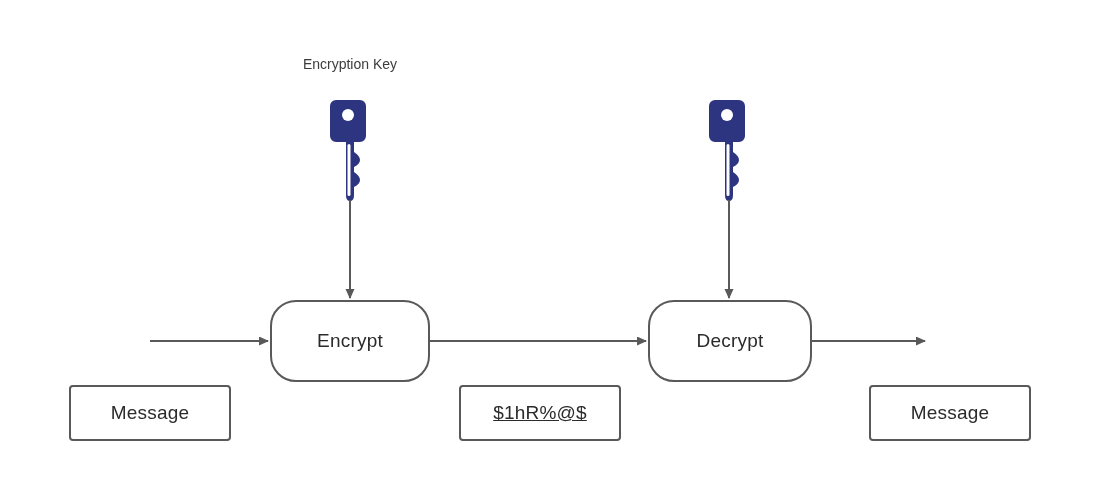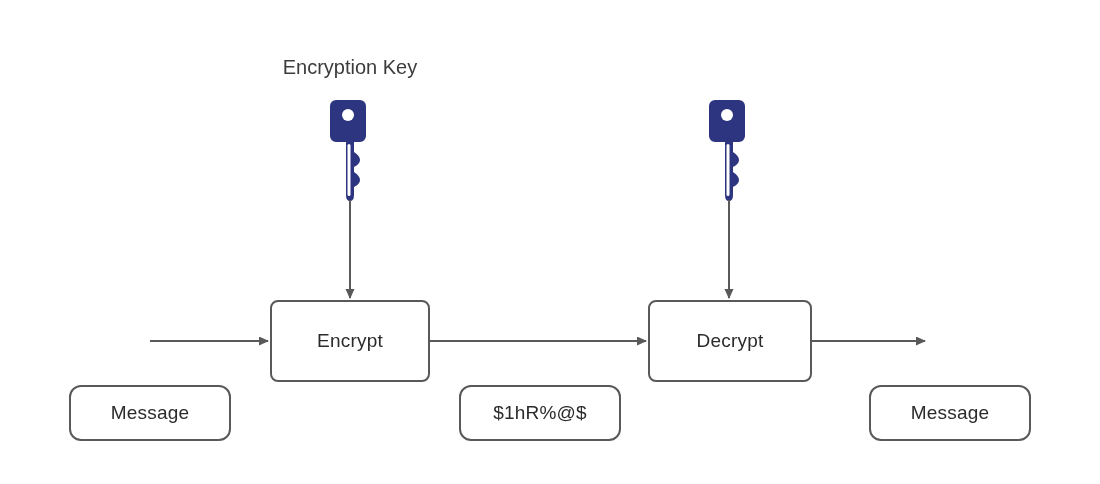--- a/index.html
+++ b/index.html
@@ -19,36 +19,36 @@
     left: 0;
     top: 0;
     width: 1100px;
     height: 484px;
   }
   .node {
     position: absolute;
     box-sizing: border-box;
     background: #ffffff;
     border: 2px solid #595959;
-    border-radius: 12px;
+    border-radius: 4px;
     display: flex;
     align-items: center;
     justify-content: center;
     color: #2b2b2b;
     font-size: 19px;
     font-family: "Liberation Sans", sans-serif;
     letter-spacing: 0.2px;
     white-space: nowrap;
   }
   .proc-box {
-    border-radius: 8px;
+    border-radius: 26px;
   }
   .caption {
     position: absolute;
-    font-size: 20px;
+    font-size: 14px;
     color: #3c3c3c;
     font-family: "Liberation Sans", sans-serif;
     white-space: nowrap;
     text-align: center;
   }
   .key-wrap {
     position: absolute;
   }
   svg { display: block; overflow: visible; }
 </style>
@@ -113,21 +113,21 @@
   </svg>
 
   <div class="node" style="left:69px; top:385px; width:162px; height:56px;">
     <span>Message</span>
   </div>
 
   <div class="node proc-box" style="left:270px; top:300px; width:160px; height:82px;">
     <span>Encrypt</span>
   </div>
 
-  <div class="node" style="left:459px; top:385px; width:162px; height:56px;">
+  <div class="node" style="left:459px; top:385px; width:162px; height:56px;text-decoration:underline;">
     <span>$1hR%@$</span>
   </div>
 
   <div class="node proc-box" style="left:648px; top:300px; width:164px; height:82px;align-items:center;">
     <span>Decrypt</span>
   </div>
 
   <div class="node" style="left:869px; top:385px; width:162px; height:56px;">
     <span>Message</span>
   </div>

